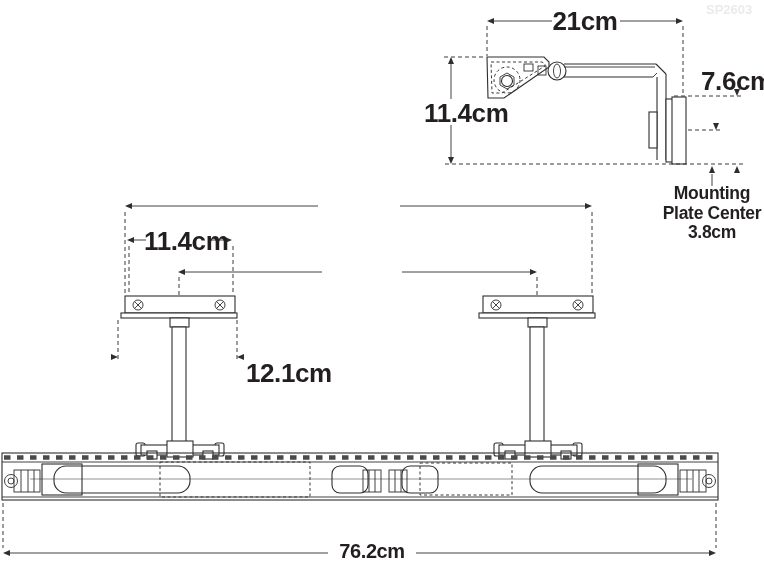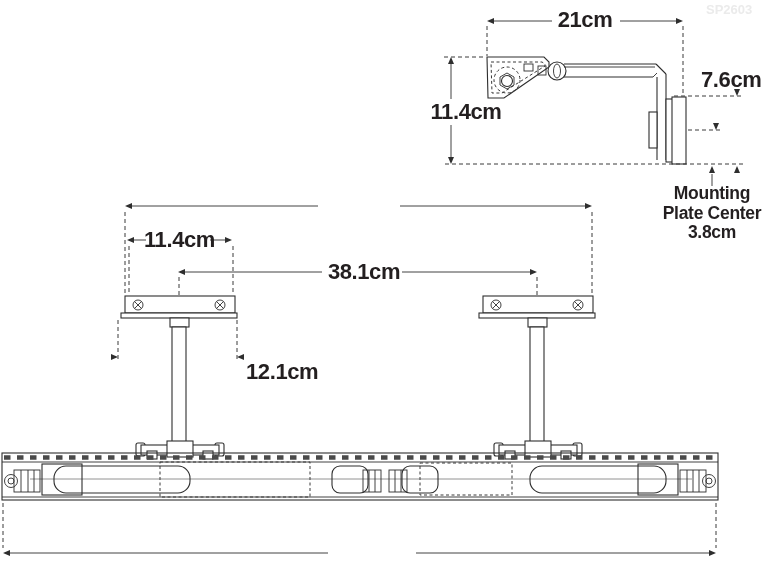--- a/index.html
+++ b/index.html
@@ -4,21 +4,21 @@
 <style>
   html,body{margin:0;padding:0;background:#fff;}
   #canvas{
     position:relative;width:764px;height:564px;background:#ffffff;
     font-family:"Liberation Sans","DejaVu Sans",sans-serif;overflow:hidden;
   }
   .lbl{
     position:absolute;color:#231f20;font-weight:600;white-space:nowrap;
     letter-spacing:-0.4px;line-height:1.05;
   }
-  .sz22{font-size:22px;}
+  .sz22{font-size:26px;}
   .sz20{font-size:20px;}
   .center{text-align:center;}
   .note{
     position:absolute;color:#231f20;font-weight:600;font-size:17.5px;
     line-height:19.5px;text-align:center;white-space:pre-line;letter-spacing:-0.3px;
   }
   .watermark{
     position:absolute;color:#ebebeb;font-weight:700;font-size:13px;letter-spacing:0;
   }
   svg{position:absolute;left:0;top:0;}
@@ -241,17 +241,17 @@
 
   <div class="lbl sz22" style="left:701px;top:68px;">7.6cm</div>
 
   <div class="note" style="left:648px;top:184px;width:128px;">Mounting
 Plate Center
 3.8cm</div>
 
 
   <div class="lbl sz22 center" style="left:144px;top:228px;width:66px;">11.4cm</div>
 
-  <div class="lbl sz22 center" style="left:324px;top:260px;width:80px;">38.1cm</div>
 
   <div class="lbl sz22" style="left:246px;top:360px;">12.1cm</div>
 
+  <div class="lbl sz20 center" style="left:330px;top:541px;width:84px;">76.2cm</div>
 </div>
 
 </body></html>

